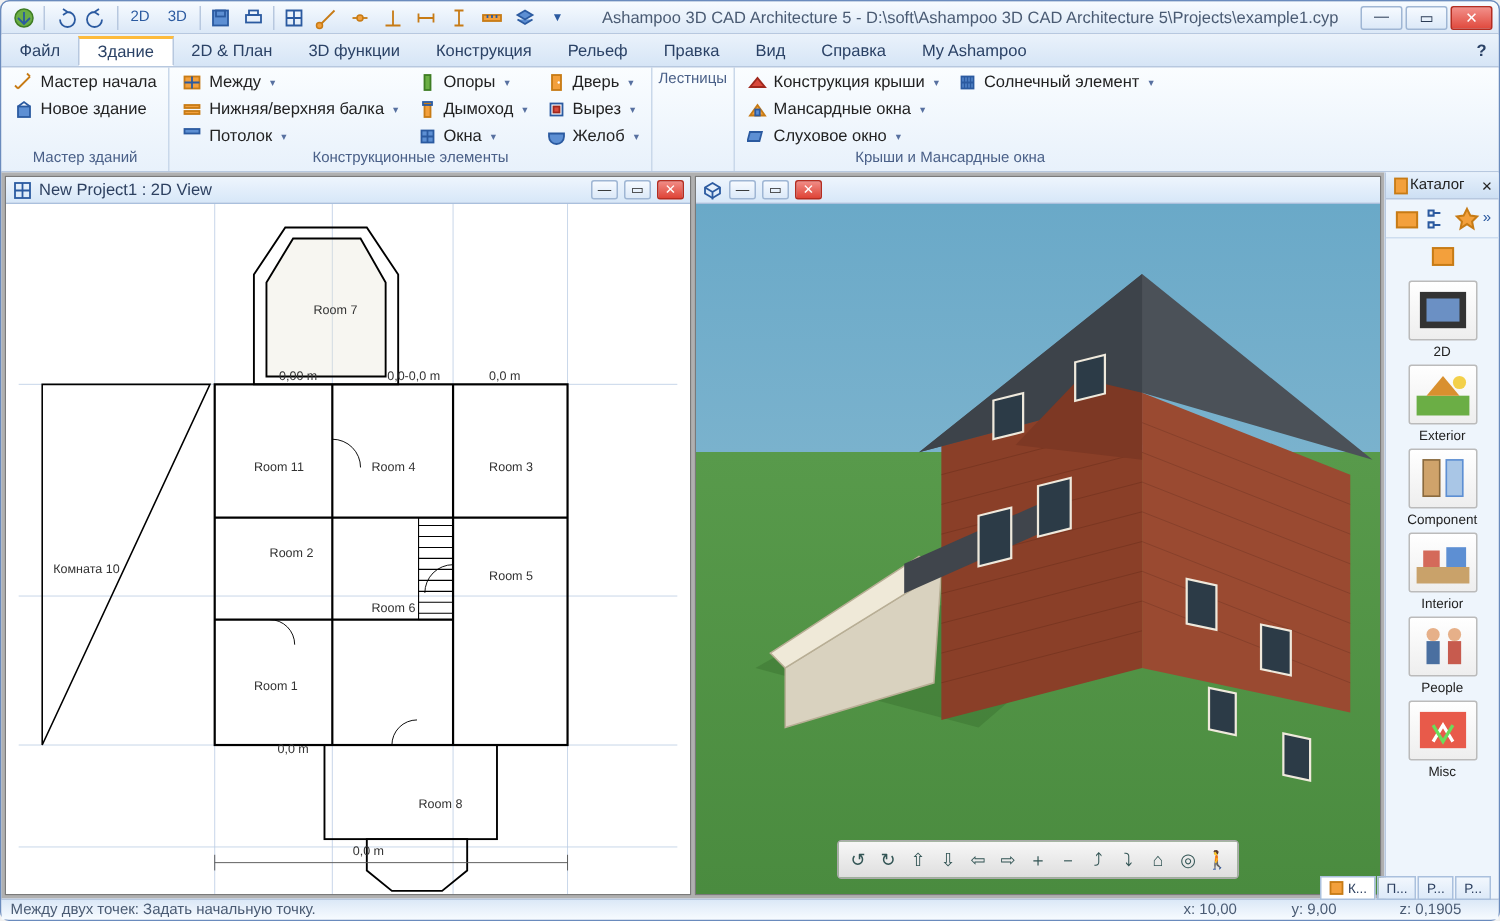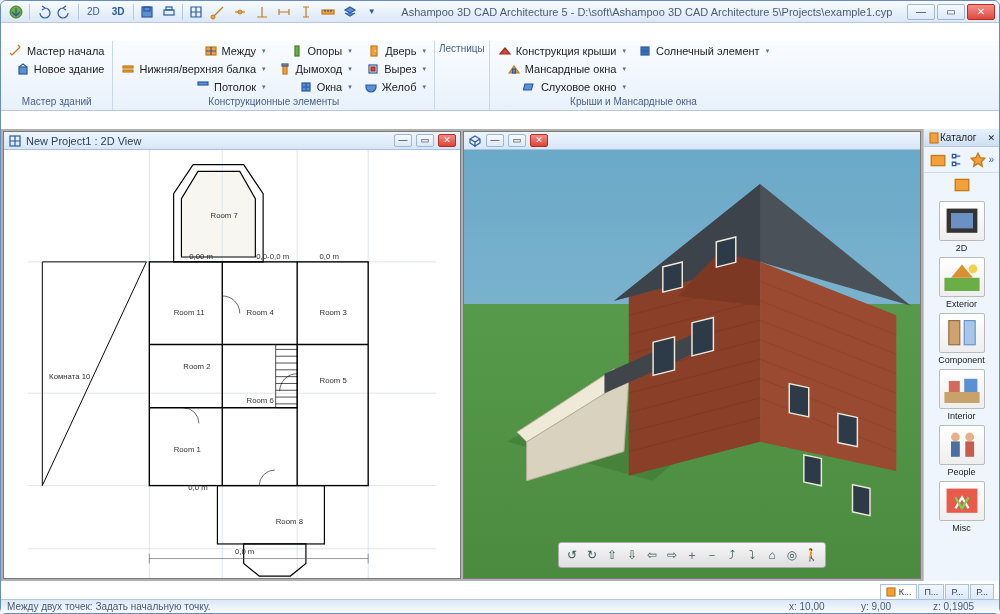--- a/index.html
+++ b/index.html
@@ -1,19 +1,19 @@
 <!DOCTYPE html>
 <html><head>
 <meta charset="utf-8">
 <style>
   * { box-sizing: border-box; margin: 0; padding: 0; font-family: "Segoe UI", Tahoma, sans-serif; }
   body { width: 1000px; height: 614px; background: #f0f0f0; overflow: hidden; font-size: 11px; color: #222; }
 
   
-  .window { width: 100%; height: 100%; border: 1px solid #6a8bbd; border-radius: 6px; display: flex; flex-direction: column; background: #fff; gap: 18px; }
+  .window { width: 100%; height: 100%; border: 1px solid #6a8bbd; border-radius: 6px; display: flex; flex-direction: column; background: #fff; }
 
   
   .titlebar { height: 22px; display: flex; align-items: center; background: linear-gradient(#f7fbff,#dbe8f7); border-bottom: 1px solid #b7c8df; border-radius: 6px 6px 0 0; }
   .qat { display: flex; align-items: center; gap: 4px; padding: 0 6px; }
   .qat .qbtn { width: 18px; height: 18px; display: flex; align-items: center; justify-content: center; border: 1px solid transparent; border-radius: 3px; }
   .qat .sep { width:1px; height:16px; background:#b7c8df; }
   .title { flex:1; text-align:center; font-size:11px; color:#4a5b73; }
   .winctrl { display:flex; gap:2px; padding-right:4px; }
   .winctrl .wbtn { width:28px; height:16px; border:1px solid #9fb6d4; border-radius:2px; background:linear-gradient(#f6faff,#dce9f8); display:flex; align-items:center; justify-content:center; font-size:10px; color:#2a3b55; }
   .winctrl .wclose { background: linear-gradient(#f28f89,#e04a3e); color:#fff; border-color:#b52c20; }
@@ -23,21 +23,21 @@
   .menubar .mtab { padding:0 12px; display:flex; align-items:center; font-size:11px; color:#2b4266; cursor:default; }
   .menubar .mtab.active { background:#fff; border:1px solid #b7c8df; border-bottom:1px solid #fff; border-top:2px solid #fdbb3d; margin-top:1px; position:relative; z-index:1; }
   .help-q { margin-left:auto; padding:0 8px; display:flex; align-items:center; color:#2b4266; font-weight:bold; }
 
   
   .ribbon { height:70px; background:linear-gradient(#fafdff,#e8f1fb); border-bottom:1px solid #b7c8df; display:flex; }
   .rgroup { display:flex; flex-direction:column; border-right:1px solid #c9d8ea; padding:2px 4px 0 4px; }
   .rgroup .body { flex:1; display:flex; align-items:flex-start; gap:4px; }
   .rgroup .label { height:14px; text-align:center; font-size:10px; color:#4a6088; }
   .col { display:flex; flex-direction:column; gap:2px; }
-  .ritem { display:flex; align-items:center; gap:4px; padding:1px 4px; font-size:11px; white-space:nowrap; border-radius:2px;justify-content:flex-end; }
+  .ritem { display:flex; align-items:center; gap:4px; padding:1px 4px; font-size:11px; white-space:nowrap; border-radius:2px; }
   .ritem .ic { width:14px; height:14px; flex:0 0 14px; }
   .ritem .dd { font-size:7px; color:#5770a0; margin-left:2px; }
 
   
   .workspace { flex:1; display:flex; min-height:0; }
   .docs { flex:1; background:#b0b0b0; padding:2px; display:flex; gap:2px; min-width:0; }
   .doc { flex:1; display:flex; flex-direction:column; background:#fff; border:1px solid #7a7a7a; min-width:0; }
   .doc .dtitle { height:18px; background:linear-gradient(#eef5fd,#d7e7f8); border-bottom:1px solid #aac0dd; display:flex; align-items:center; padding:0 4px; gap:4px; }
   .doc .dtitle .t { flex:1; font-size:11px; color:#2d4060; }
   .doc .dtitle .dc { width:18px; height:13px; border:1px solid #9fb6d4; border-radius:2px; background:linear-gradient(#f6faff,#dce9f8); display:flex; align-items:center; justify-content:center; font-size:9px; line-height:1; }
@@ -102,21 +102,21 @@
             <path d="M10 4a5 5 0 1 1-5 5M10 4l-3-2m3 2l-3 2"></path>
           </svg>
         </div>
       <div class="qbtn">
           <svg class="ic" viewBox="0 0 16 16">
             <path d="M6 4a5 5 0 1 0 5 5M6 4l3-2M6 4l3 2"></path>
           </svg>
         </div>
       <div class="sep"></div>
       <div class="qbtn" style="width:auto;padding:0 3px;font-size:10px;color:#2b5aa0;">2D</div>
-      <div class="qbtn" style="width:auto;padding:0 3px;font-size:10px;color:#2b5aa0;font-weight:bold;">3D</div>
+      <div class="qbtn" style="width:auto;padding:0 3px;font-size:10px;color:#2b5aa0;">3D</div>
       <div class="sep"></div>
       <div class="qbtn">
           <svg class="ic" viewBox="0 0 16 16">
             <rect x="3" y="3" width="10" height="10" class="b"></rect>
             <rect x="5" y="3" width="6" height="4" fill="#fff"></rect>
           </svg>
         </div>
       <div class="qbtn">
           <svg class="ic" viewBox="0 0 16 16">
             <rect x="3" y="6" width="10" height="5"></rect>
@@ -178,20 +178,35 @@
         </div>
       <div class="wbtn">
           <span>▭</span>
         </div>
       <div class="wbtn wclose">
           <span>✕</span>
         </div>
     </div>
   </div>
 
+  <div class="menubar">
+    <div class="mtab">Файл</div>
+    <div class="mtab active">Здание</div>
+    <div class="mtab">2D &amp; План</div>
+    <div class="mtab">3D функции</div>
+    <div class="mtab">Конструкция</div>
+    <div class="mtab">Рельеф</div>
+    <div class="mtab">Правка</div>
+    <div class="mtab">Вид</div>
+    <div class="mtab">Справка</div>
+    <div class="mtab">My Ashampoo</div>
+    <div class="help-q">
+        <span>?</span>
+      </div>
+  </div>
 
   <div class="ribbon">
 
     <div class="rgroup">
       <div class="body">
         <div class="col">
           <div class="ritem">
             <svg class="ic" viewBox="0 0 14 14">
                 <path d="M3 11l8-8M9 1l2 2M1 9l2 2" class="f"></path>
               </svg>

